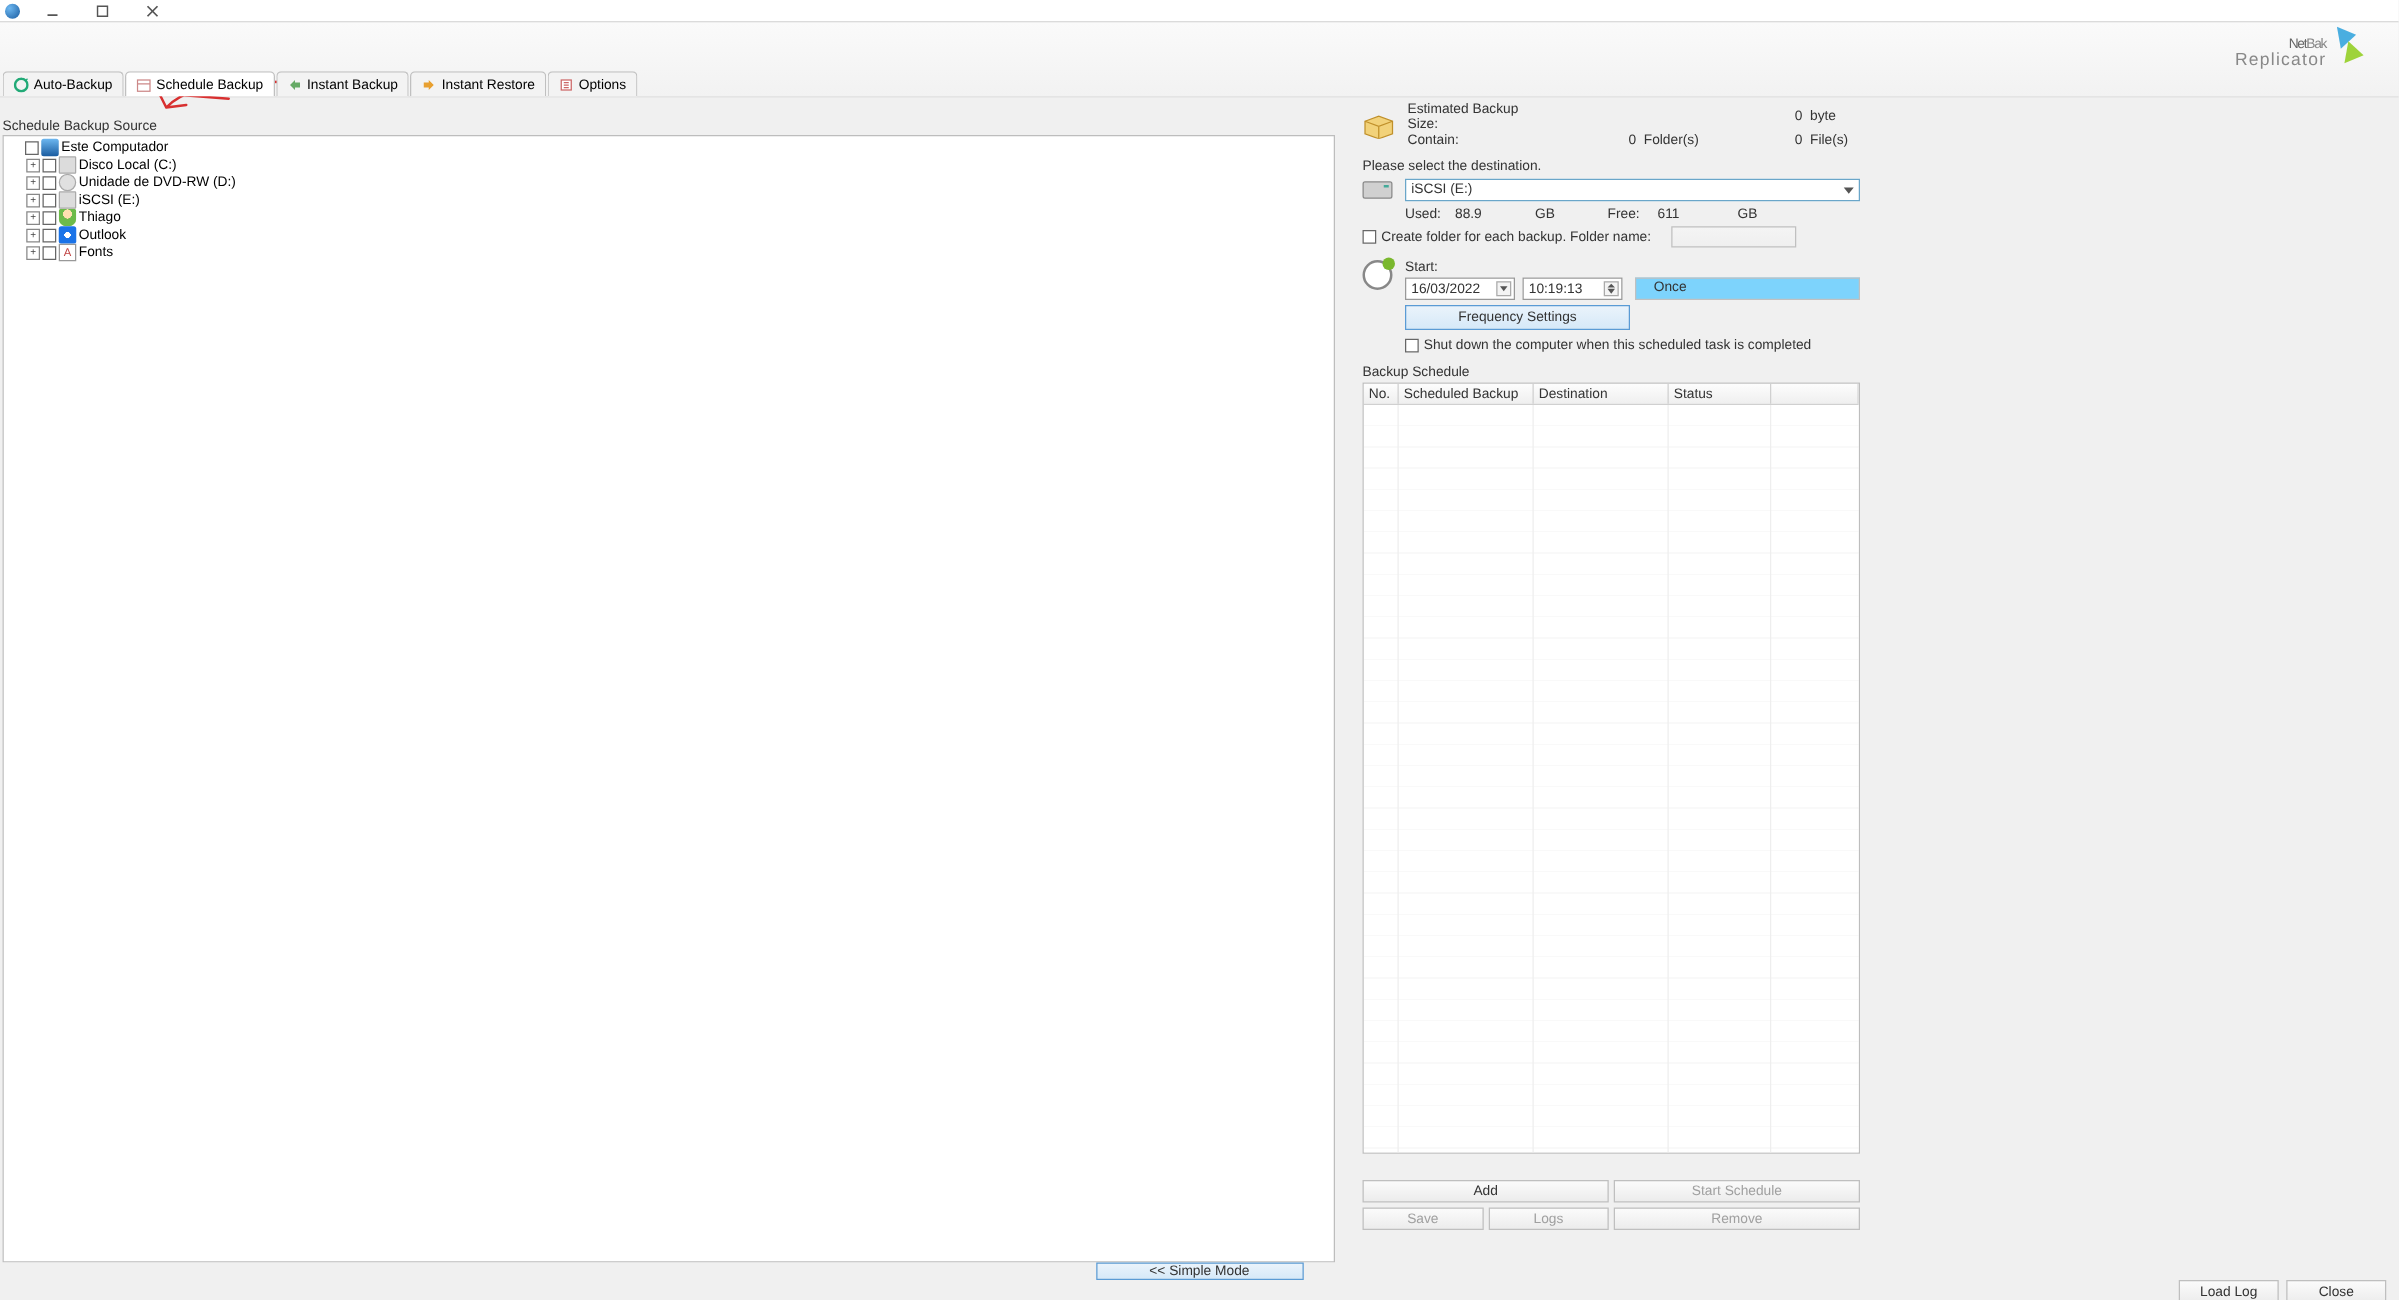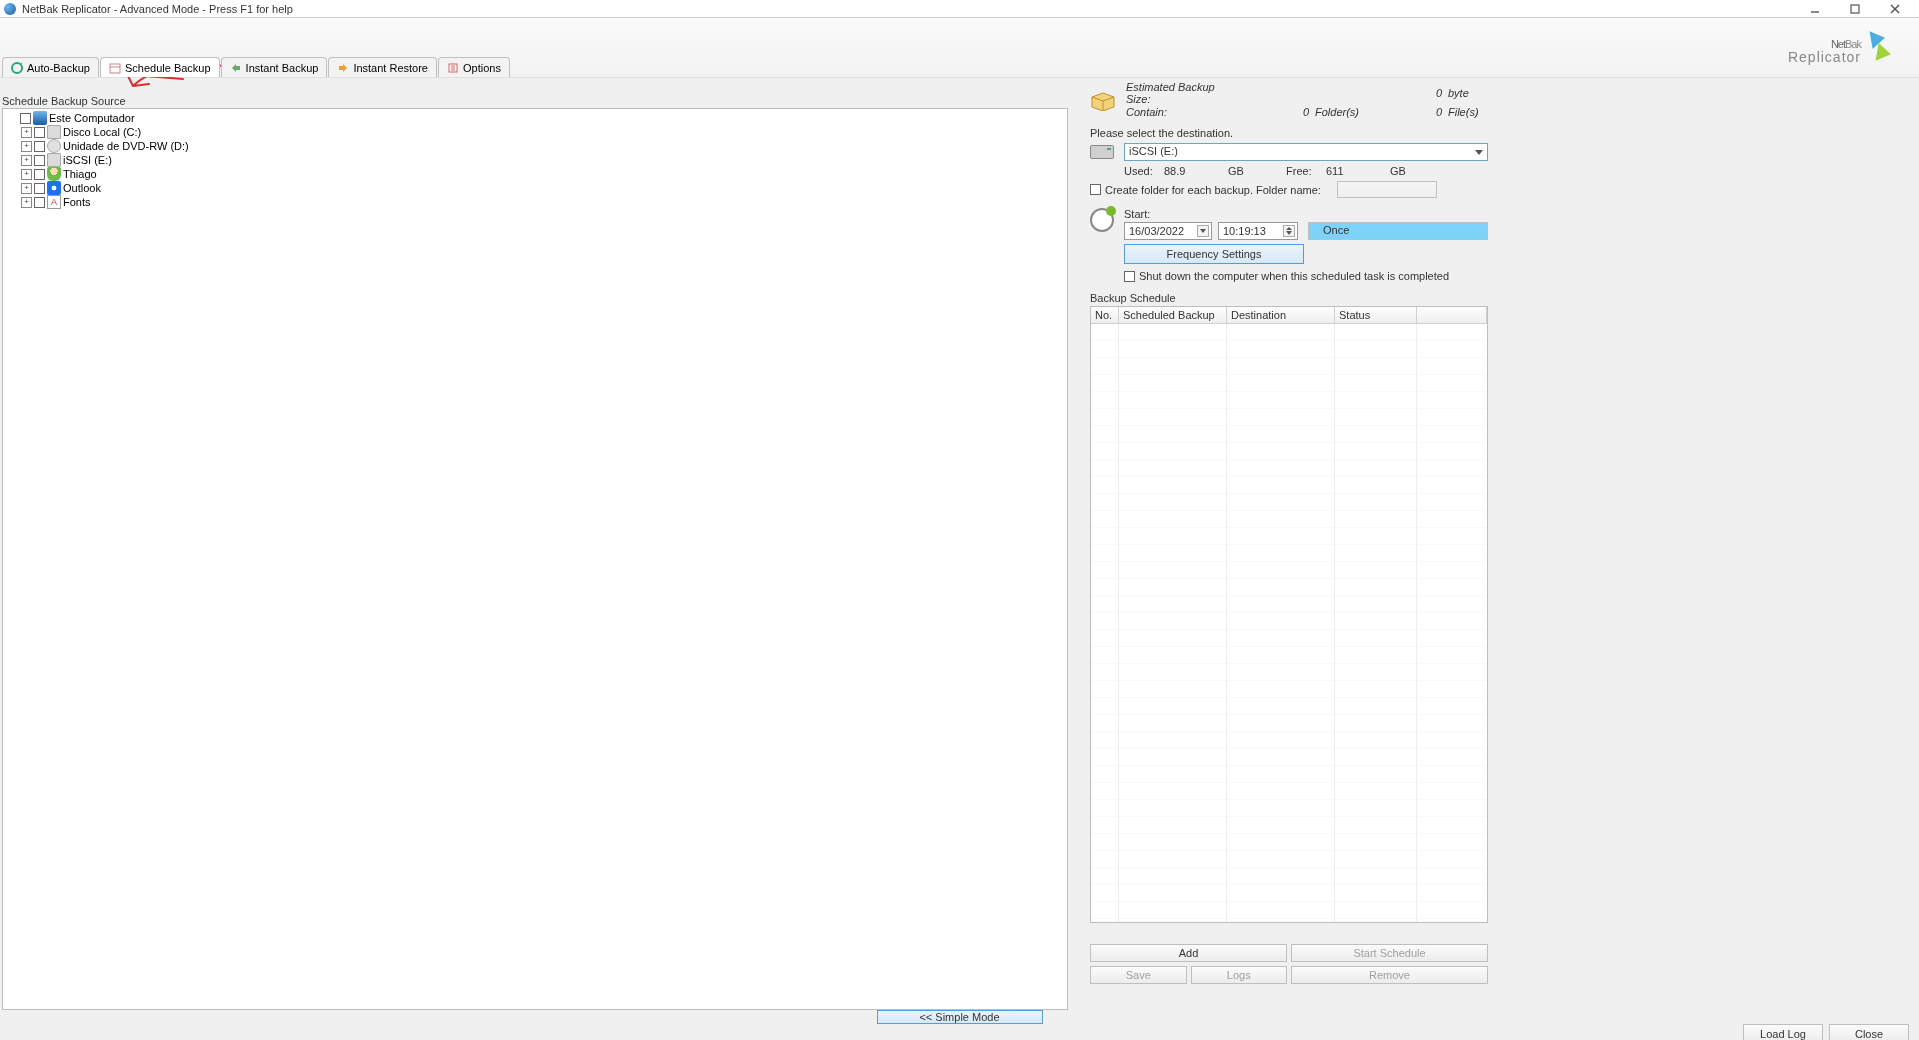--- a/index.html
+++ b/index.html
@@ -4,21 +4,21 @@
 <style>
 * { box-sizing: border-box; margin: 0; padding: 0; font-family: Tahoma, Arial, sans-serif; font-size: 11px; }
 body { width: 1919px; height: 1040px; background: #f0f0f0; overflow: hidden; }
 
 .titlebar { height: 18px; background: #fff; display: flex; align-items: center; padding: 0 4px; border-bottom: 1px solid #d0d0d0; }
 .titlebar .app-icon { width: 12px; height: 12px; border-radius: 50%; background: radial-gradient(circle at 30% 30%, #6db7f0, #1a5ca0); margin-right: 6px; }
 .titlebar .title-text { flex: 1; color: #333; }
 .titlebar .win-btn { width: 40px; height: 18px; display: flex; align-items: center; justify-content: center; color: #555; cursor: pointer; }
 
 .logo-area { height: 60px; background: linear-gradient(#fafafa, #f2f2f2); position: relative; border-bottom: 1px solid #e0e0e0; }
-.logo { position: absolute; right: 20px; top: 10px; display: flex; align-items: center; gap: 6px; }
+.logo { position: absolute; right: 20px; top: 0; display: flex; align-items: center; gap: 6px; }
 .logo-text { text-align: right; line-height: 0.9; }
 .logo-text .l1 { font-size: 26px; color: #888; letter-spacing: -1px; }
 .logo-text .l1 .net { color: #666; }
 .logo-text .l2 { font-size: 14px; color: #888; letter-spacing: 1px; }
 .logo-mark { width: 32px; height: 36px; position: relative; }
 .logo-mark::before { content: ""; position: absolute; width: 0; height: 0; border-left: 14px solid #4aaee0; border-top: 9px solid transparent; border-bottom: 9px solid transparent; top: 2px; left: 4px; transform: rotate(-10deg);}
 .logo-mark::after { content: ""; position: absolute; width: 0; height: 0; border-left: 14px solid #9ed33a; border-top: 9px solid transparent; border-bottom: 9px solid transparent; bottom: 2px; left: 10px; transform: rotate(10deg);}
 
 .red-arrow { position: absolute; left: 125px; top: 42px; pointer-events: none; }
 
@@ -43,21 +43,21 @@
 .node-icon.user { background: radial-gradient(circle at 50% 30%, #ffe0b0 30%, transparent 31%), #6dbb4a; border-radius: 2px 2px 6px 6px; }
 .node-icon.outlook { background: radial-gradient(circle at 50% 50%, #fff 25%, #1a73e8 26%); border-radius: 2px; }
 .node-icon.fonts { background: #fff; border: 1px solid #999; }
 .node-icon.fonts::after { content: "A"; font-size: 9px; color: #c04040; display:block; text-align:center; line-height:12px; }
 .indent { display: inline-block; width: 14px; }
 
 .right-panel { width: 410px; padding: 2px 10px 4px 2px; display: flex; flex-direction: column; overflow: hidden; font-size: 11px; color: #333; }
 .box-icon { width: 26px; height: 22px; display: inline-block; }
 .stats-row { display: flex; align-items: center; gap: 10px; }
 .stats-grid { flex: 1; }
-.stat-line { display: flex; align-items: center; margin: 1px 0; font-style: italic; }
+.stat-line { display: flex; align-items: center; margin: 1px 0; }
 .stat-line .lab { width: 110px; }
 .stat-line .val { width: 60px; text-align: right; margin-left: auto; margin-right: 6px; }
 .stat-line .unit { width: 40px; text-align: left; }
 .stat-line .mid-val { width: 60px; text-align: right; margin-left: auto; }
 .stat-line .mid-unit { width: 60px; text-align: left; padding-left: 6px;}
 
 .dest-label { margin: 8px 0 4px; }
 .dest-row { display: flex; align-items: center; gap: 10px; }
 .drive-icon { width: 24px; height: 14px; background: #d0d0d0; border: 1px solid #888; border-radius: 2px; position: relative; }
 .drive-icon::after { content: ""; position: absolute; right: 2px; top: 2px; width: 4px; height: 2px; background: #4a9; }
@@ -113,21 +113,20 @@
 .footer .simple-btn { width: 166px; height: 19px; border: 1px solid #5a9bd5; background: linear-gradient(#eaf3fb, #d6e9f8); cursor: pointer; color: #333; }
 .footer .right-btns { margin-left: auto; display: flex; gap: 6px; }
 .footer .right-btns button { width: 80px; height: 19px; border: 1px solid #bfbfbf; background: linear-gradient(#fbfbfb, #ececec); cursor: pointer; color:#333; }
 
 </style>
 </head>
 <body>
 
 <div class="titlebar">
   <span class="app-icon"></span>
-  <span class="title-text">NetBak Replicator - Advanced Mode - Press F1 for help</span>
   <span class="win-btn">
     <svg width="10" height="10">
         <line x1="1" y1="8" x2="9" y2="8" stroke="#555" stroke-width="1.4"></line>
       </svg>
   </span>
   <span class="win-btn">
     <svg width="10" height="10">
         <rect x="1" y="1" width="8" height="8" fill="none" stroke="#555" stroke-width="1.2"></rect>
       </svg>
   </span>

